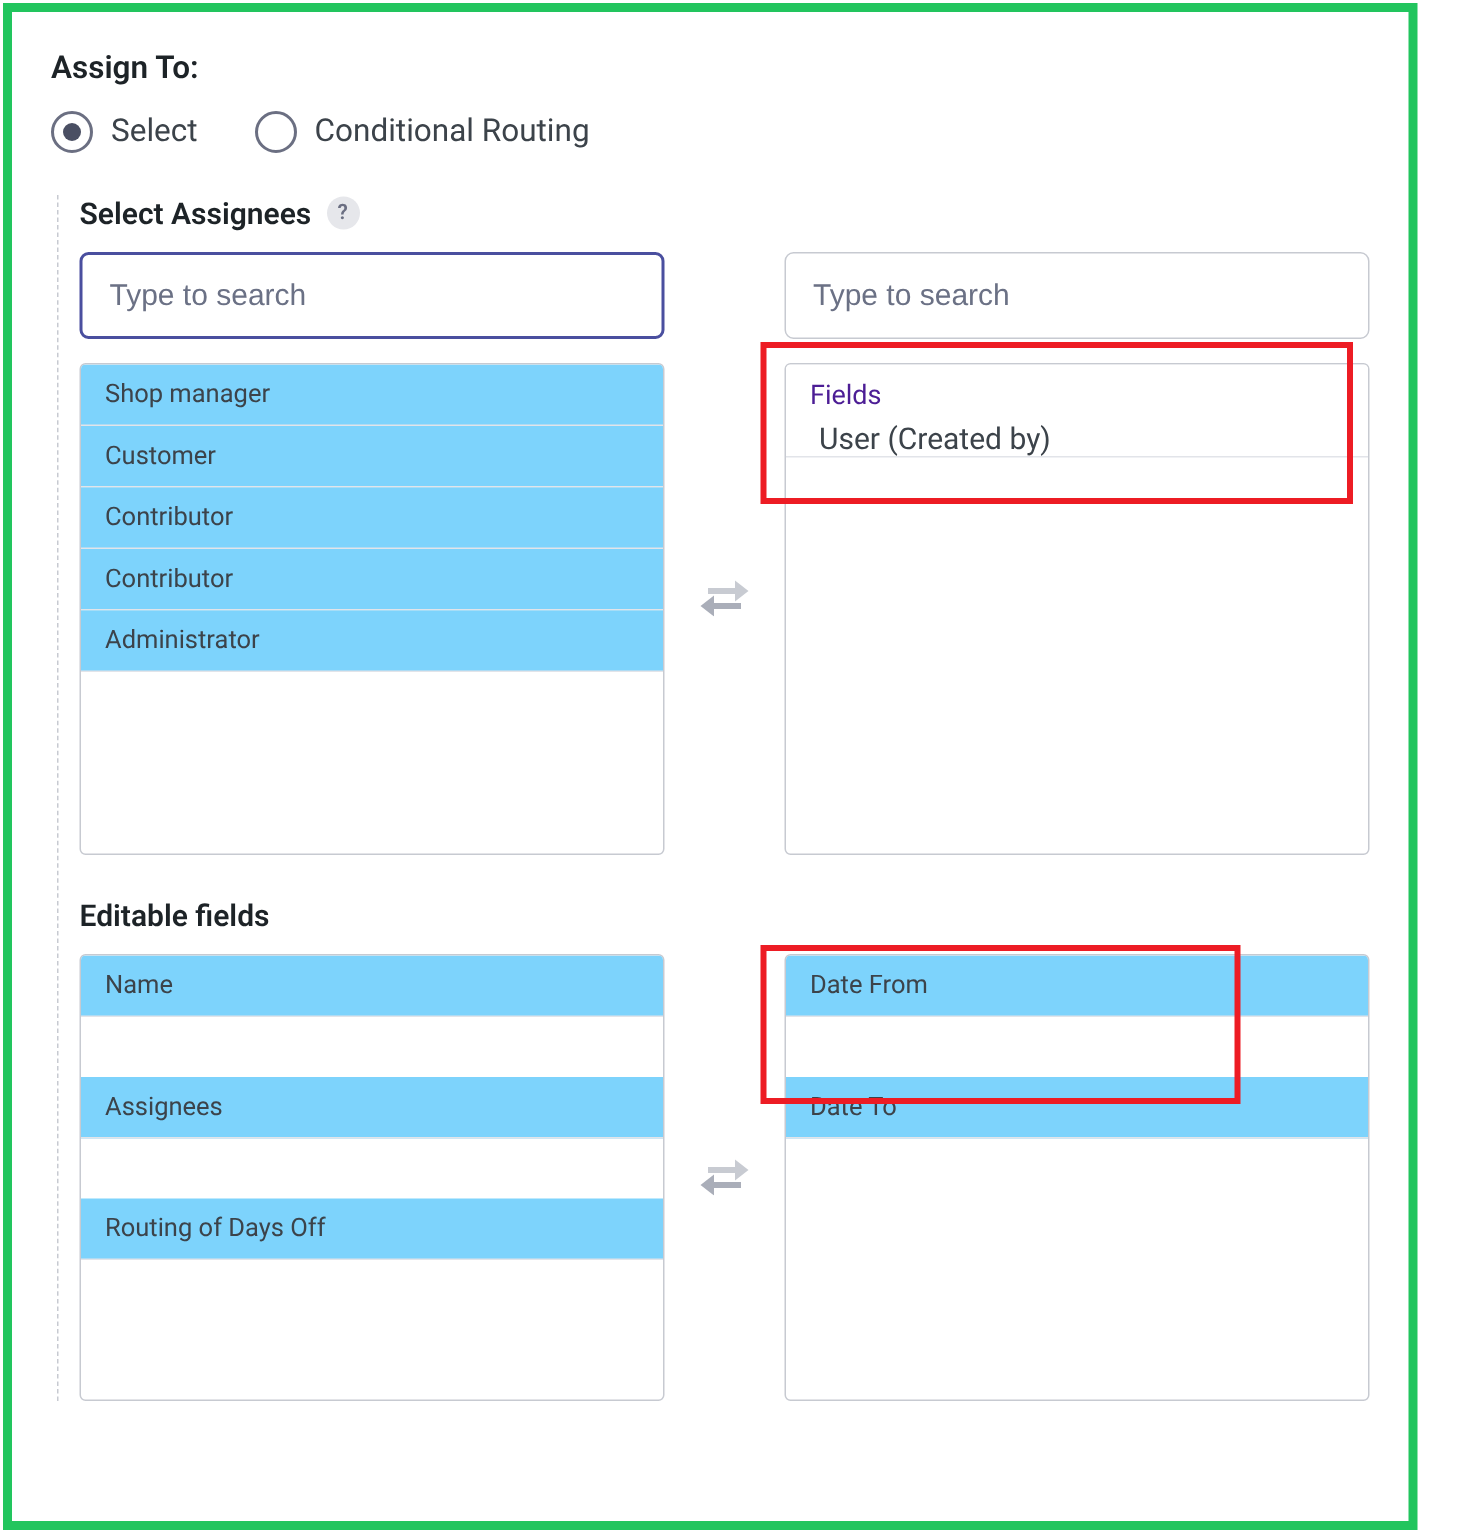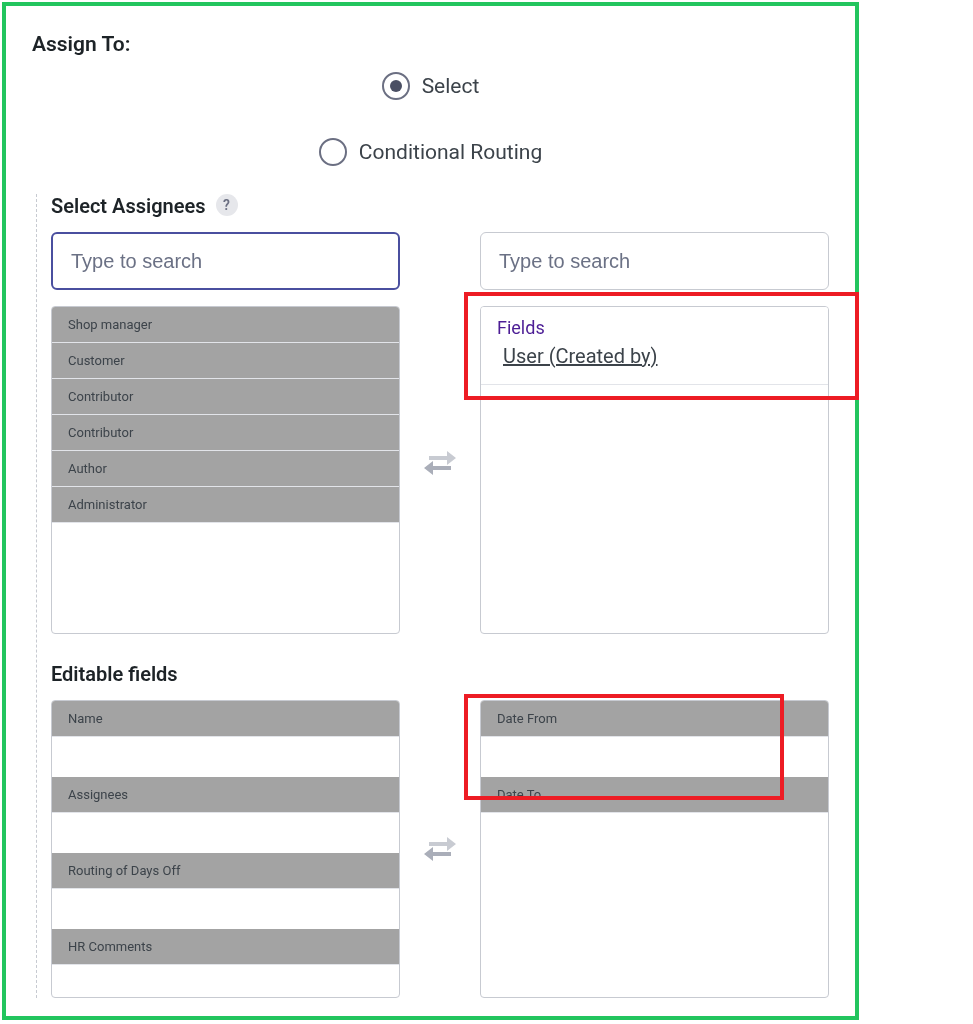--- a/index.html
+++ b/index.html
@@ -4,38 +4,37 @@
 <style>
   * { box-sizing: border-box; margin: 0; padding: 0; }
   body {
     font-family: -apple-system, BlinkMacSystemFont, "Segoe UI", Roboto, Helvetica, Arial, sans-serif;
     background: #fff;
     color: #1d2327;
     width: 973px;
     height: 1024px;
   }
   .panel {
-    border: 4px solid #22c55e;
-    width: 857px;
+    border: 6px solid #22c55e;
+    width: 943px;
     height: 1018px;
     margin: 2px;
     padding: 26px 26px 20px 26px;
   }
   .section-title {
     font-size: 21px;
     font-weight: 600;
     color: #1d2327;
     margin-bottom: 16px;
   }
   .radio-row {
     display: flex;
     align-items: center;
     gap: 38px;
     margin-bottom: 28px;
-    flex-direction: column;
   }
   .radio-opt {
     display: flex;
     align-items: center;
     gap: 12px;
     cursor: pointer;
   }
   .radio-outer {
     width: 28px;
     height: 28px;
@@ -57,21 +56,21 @@
     font-size: 21px;
     color: #3c434a;
   }
   .sub-block {
     border-left: 1px dashed #c7cad1;
     margin-left: 4px;
     padding-left: 14px;
   }
   .sub-header {
     display: flex;
-    align-items: flex-start;
+    align-items: center;
     gap: 10px;
     margin-bottom: 14px;
   }
   .sub-title {
     font-size: 20px;
     font-weight: 600;
     color: #1d2327;
   }
   .help-dot {
     width: 22px;
@@ -130,39 +129,38 @@
     position: relative;
     background: #fff;
   }
   .list-box.short { height: 298px; gap: 40px; }
   .list-scroll {
     flex: 1;
     overflow-y: auto;
   }
   .list-item {
     padding: 10px 16px;
-    font-size: 13px;
+    font-size: 17px;
     color: #3c434a;
     border-bottom: 1px solid #e2e4e9;
     cursor: pointer;
-    background: #a3a3a3;
+    background: #7dd3fc;
   }
   .group-header {
     padding: 10px 16px 2px 16px;
     font-size: 18px;
     color: #4c1d95;
     background: #fff;
   }
   .group-item {
-    padding: 4px 16px 16px 22px;
+    padding: 4px 16px 0 22px;
     font-size: 20px;
     color: #3c434a;
     border-bottom: 1px solid #e2e4e9;
     cursor: pointer;
-    text-decoration: underline;
   }
   
   .list-scroll::-webkit-scrollbar { width: 14px; }
   .list-scroll::-webkit-scrollbar-track { background: #eceef2; border-radius: 7px; margin: 4px; }
   .list-scroll::-webkit-scrollbar-thumb { background: #b8bcc6; border-radius: 7px; }
   .swap-icon {
     color: #9ba0ad;
   }
   .highlight-box {
     position: absolute;
@@ -204,21 +202,20 @@
 
     <div class="dual-row">
       <div class="col">
         <input class="search-box" type="text" placeholder="Type to search" style="">
         <div class="list-box">
           <div class="list-scroll">
             <div class="list-item">Shop manager</div>
             <div class="list-item">Customer</div>
             <div class="list-item">Contributor</div>
             <div class="list-item">Contributor</div>
-            <div class="list-item">Author</div>
             <div class="list-item">Administrator</div>
           </div>
         </div>
       </div>
 
       <div class="swap-col">
         <span class="swap-icon">
           <svg width="34" height="28" viewBox="0 0 34 28" fill="currentColor">
             <path d="M6 9 L24 9 L24 4 L33 11 L24 18 L24 13 L6 13 Z" opacity="0.55"></path>
             <path d="M28 19 L10 19 L10 14 L1 21 L10 28 L10 23 L28 23 Z" opacity="0.85"></path>
@@ -241,21 +238,20 @@
     <div class="sub-header">
       <div class="sub-title">Editable fields</div>
     </div>
 
     <div class="dual-row" style="margin-bottom:0;">
       <div class="col">
         <div class="list-box short">
           <div class="list-item">Name</div>
           <div class="list-item">Assignees</div>
           <div class="list-item">Routing of Days Off</div>
-          <div class="list-item">HR Comments</div>
         </div>
       </div>
 
       <div class="swap-col" style="padding-top:0;">
         <span class="swap-icon">
           <svg width="34" height="28" viewBox="0 0 34 28" fill="currentColor">
             <path d="M6 9 L24 9 L24 4 L33 11 L24 18 L24 13 L6 13 Z" opacity="0.55"></path>
             <path d="M28 19 L10 19 L10 14 L1 21 L10 28 L10 23 L28 23 Z" opacity="0.85"></path>
           </svg>
         </span>

